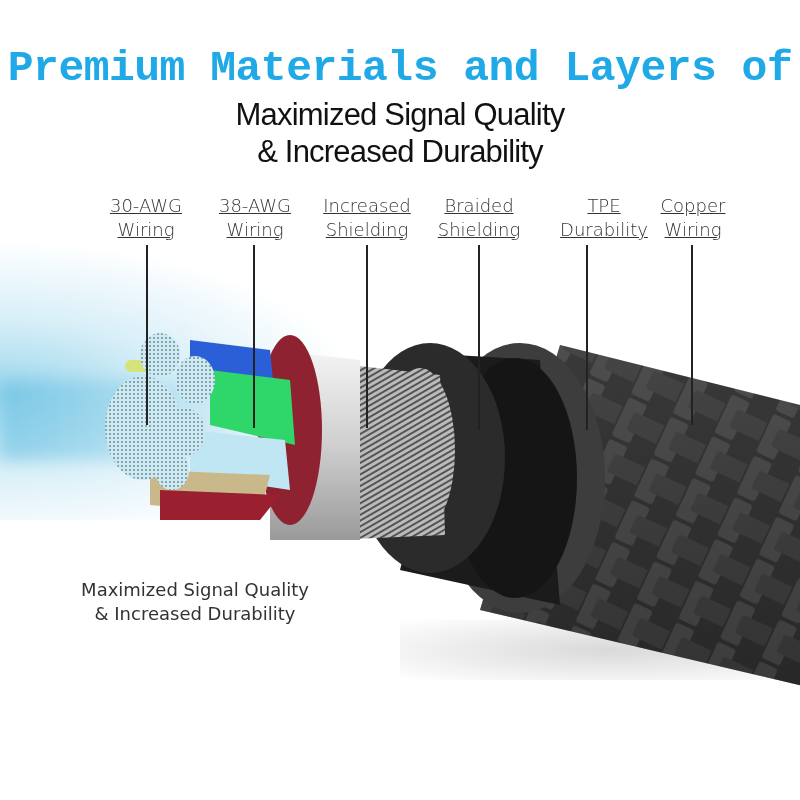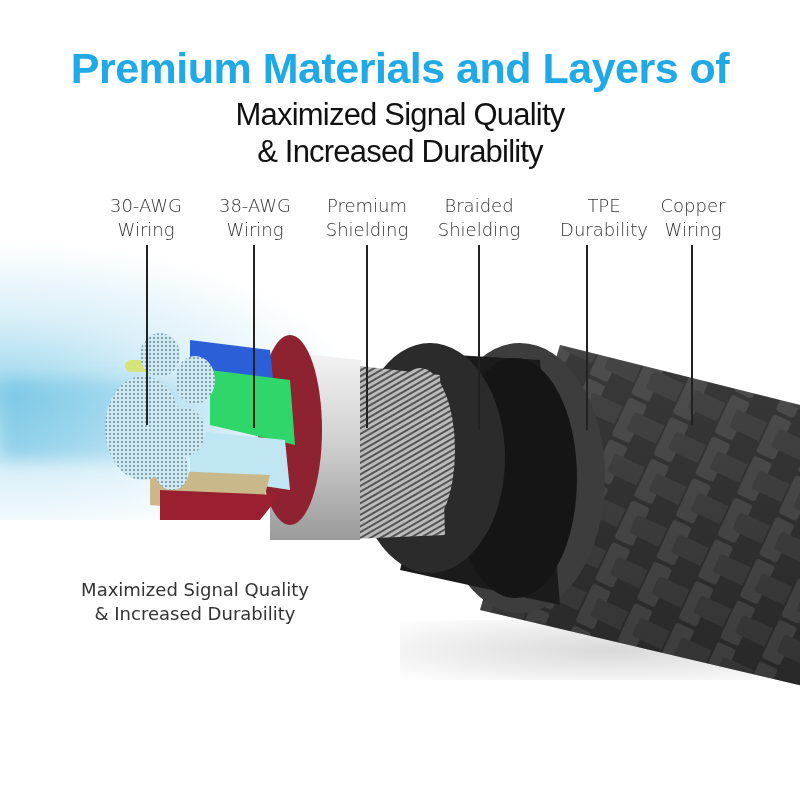--- a/index.html
+++ b/index.html
@@ -1,23 +1,23 @@
 <!DOCTYPE html>
 <html><head>
 <meta charset="utf-8">
 <style>
   html, body { margin:0; padding:0; }
   body { width:800px; height:800px; position:relative; overflow:hidden; background:#ffffff; font-family:"Liberation Sans", sans-serif; }
   .glow { position:absolute; left:0; top:240px; width:360px; height:280px;
     background: radial-gradient(ellipse at 0% 55%, rgba(120,200,230,0.75) 0%, rgba(170,220,240,0.45) 35%, rgba(255,255,255,0) 70%); }
   .glow2 { position:absolute; left:0; top:380px; width:300px; height:80px;
     background: linear-gradient(90deg, rgba(100,190,225,0.55), rgba(255,255,255,0)); filter:blur(8px); }
-  .title { position:absolute; top:44px; left:0; width:800px; text-align:center; color:#1fa9e6; font-size:43px; font-weight:bold; letter-spacing:-0.5px; }
+  .title { position:absolute; top:44px; left:0; width:800px; text-align:center; color:#1fa9e6; font-size:43px; font-weight:bold; letter-spacing:-0.5px;font-family:Liberation Mono, monospace; }
   .subtitle { position:absolute; top:96px; left:0; width:800px; text-align:center; color:#111; font-size:31px; line-height:37px; letter-spacing:-0.8px; font-weight:300; }
-  .label { position:absolute; top:194px; text-align:center; color:#333; font-size:18px; line-height:24px; white-space:nowrap; transform:translateX(-50%); font-family:"DejaVu Sans", sans-serif; font-weight:300; }
+  .label { position:absolute; top:194px; text-align:center; color:#333; font-size:18px; line-height:24px; white-space:nowrap; transform:translateX(-50%); font-family:"DejaVu Sans", sans-serif; font-weight:300;text-decoration:underline; }
   .leader { position:absolute; width:1.5px; background:#222; }
   .caption { position:absolute; left:195px; top:578px; transform:translateX(-50%); text-align:center; font-size:18px; line-height:24px; color:#333; white-space:nowrap; font-family:"DejaVu Sans", sans-serif; }
   .cable { position:absolute; left:0; top:0; }
   .shadow { position:absolute; left:400px; top:620px; width:420px; height:60px; background:radial-gradient(ellipse, rgba(0,0,0,0.15), rgba(0,0,0,0)); }
 </style>
 </head>
 <body>
 
 <div class="glow"></div>
 <div class="glow2"></div>
@@ -30,21 +30,21 @@
 
 <div class="label" style="left:146px">
   <div>30-AWG</div>
   <div>Wiring</div>
 </div>
 <div class="label" style="left:255px">
   <div>38-AWG</div>
   <div>Wiring</div>
 </div>
 <div class="label" style="left:367px">
-  <div>Premium</div>
+  <div>Increased</div>
   <div>Shielding</div>
 </div>
 <div class="label" style="left:479px">
   <div>Braided</div>
   <div>Shielding</div>
 </div>
 <div class="label" style="left:604px">
   <div>TPE</div>
   <div>Durability</div>
 </div>

